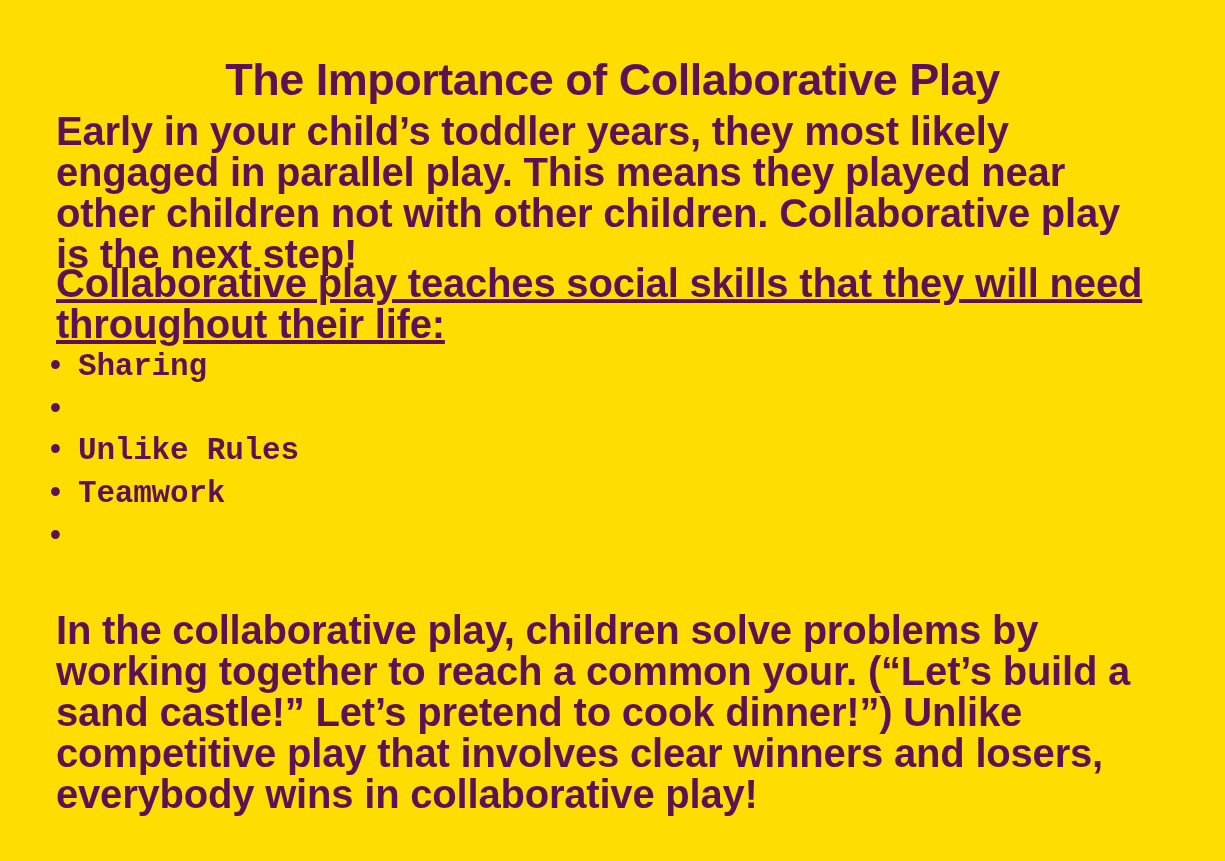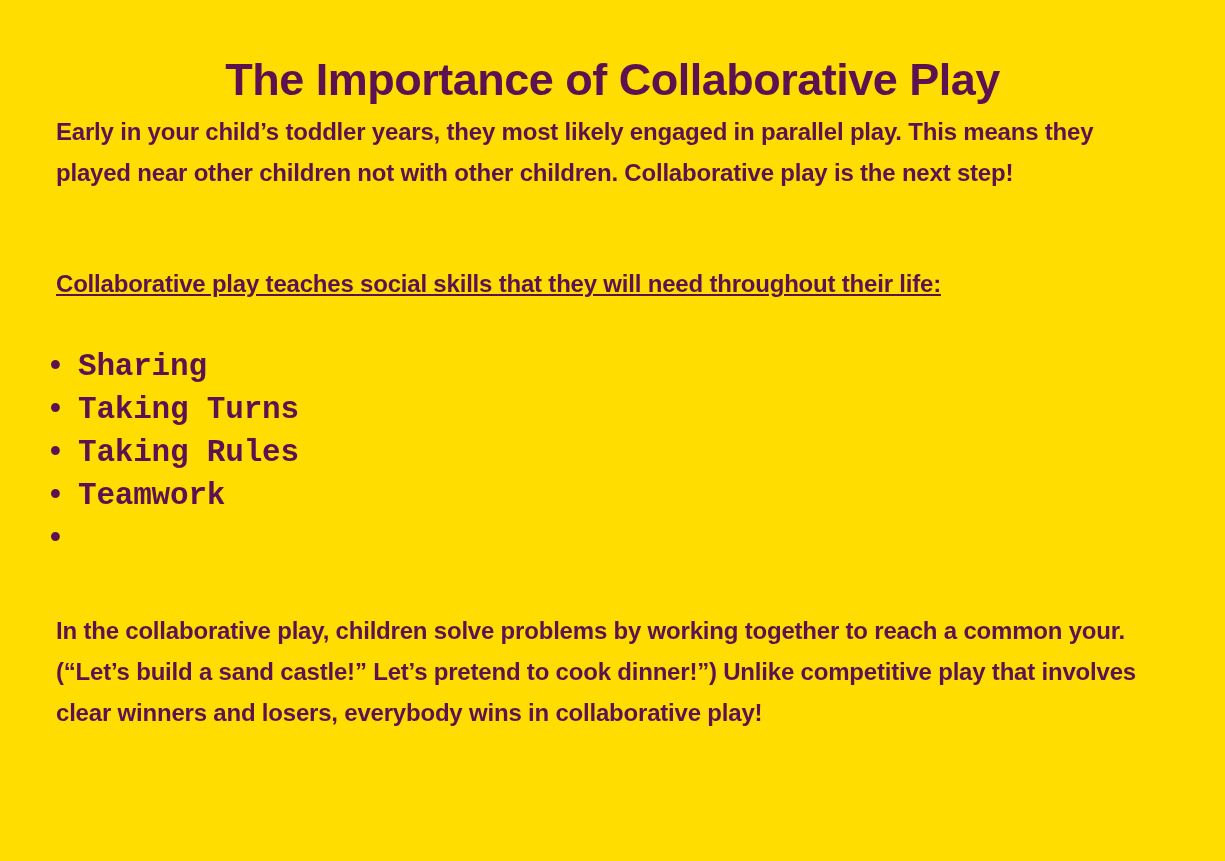--- a/index.html
+++ b/index.html
@@ -36,21 +36,21 @@
   }
   .body-block {
     position: absolute;
     left: 56px;
     width: 1105px;
   }
   .para {
     color: #5C1250;
     font-family: "Liberation Sans", sans-serif;
     font-weight: bold;
-    font-size: 24px;
+    font-size: 40px;
     line-height: 41px;
     letter-spacing: -0.2px;
     margin: 0;
   }
   #para-intro   { top: 111px; }
   #para-lead    { top: 263px; text-decoration: underline; }
   #para-closing { top: 610px; }
 
   .bullet-list {
     position: absolute;
@@ -92,25 +92,24 @@
 
   <p class="para body-block" id="para-lead">Collaborative play teaches social skills that they will need throughout their life:</p>
 
   <ul class="bullet-list">
     <li class="bullet-item">
       <span class="bullet-marker">•</span>
       <span class="bullet-text">Sharing</span>
     </li>
     <li class="bullet-item">
       <span class="bullet-marker">•</span>
-      <span class="bullet-text">Taking Turns</span>
     </li>
     <li class="bullet-item">
       <span class="bullet-marker">•</span>
-      <span class="bullet-text">Taking Rules</span>
+      <span class="bullet-text">Unlike Rules</span>
     </li>
     <li class="bullet-item">
       <span class="bullet-marker">•</span>
       <span class="bullet-text">Teamwork</span>
     </li>
     <li class="bullet-item indented">
       <span class="bullet-marker">•</span>
     </li>
   </ul>
 

